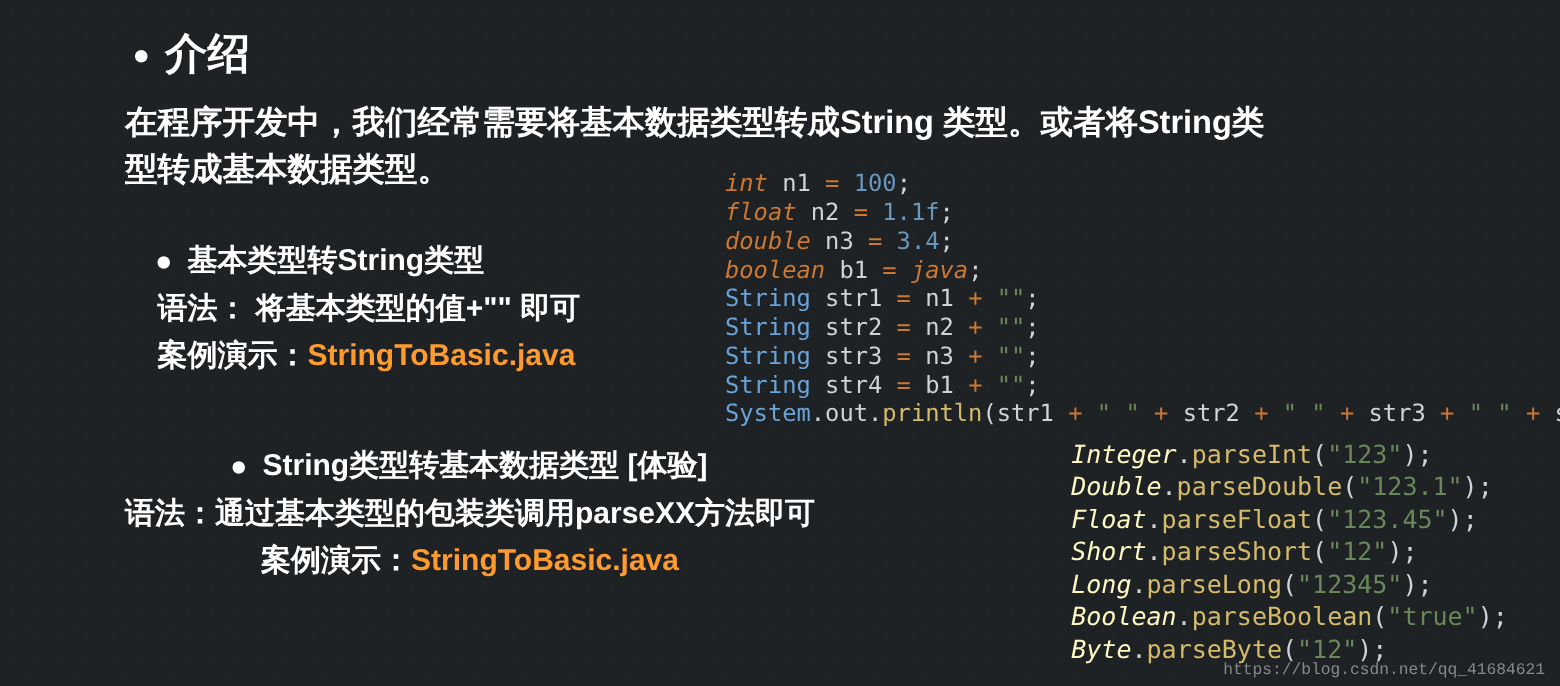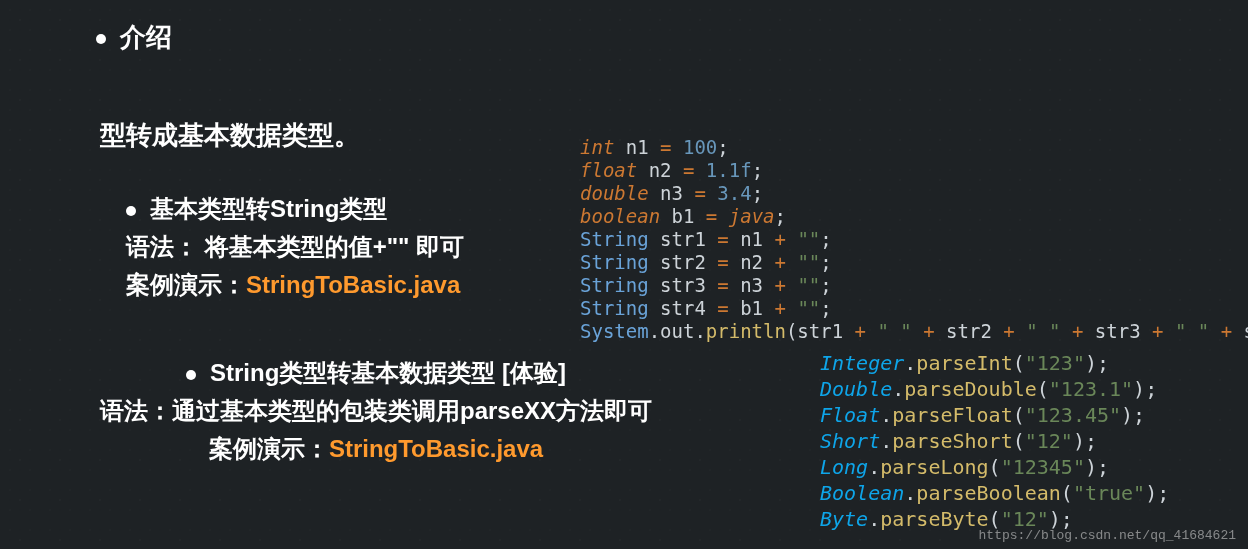--- a/index.html
+++ b/index.html
@@ -10,45 +10,45 @@
     background-image:
       radial-gradient(circle, rgba(60,65,68,0.15) 1px, transparent 1px),
       radial-gradient(circle, rgba(60,65,68,0.1) 1px, transparent 1px);
     background-size: 40px 40px, 20px 20px;
     font-family: "Microsoft YaHei", "SimHei", sans-serif;
     color: #fff;
     position: relative;
     overflow: hidden;
   }
   .bullet { display:inline-block; width:10px; height:10px; background:#fff; border-radius:50%; margin-right:14px; vertical-align:middle; }
-  .hdr { position:absolute; left:96px; top:20px; font-size:26px; font-weight:bold; }
+  .hdr { position:absolute; left:108px; top:20px; font-size:34px; font-weight:bold; }
   .intro { position:absolute; left:100px; top:78px; font-size:26px; font-weight:bold; line-height:38px; width:1080px; }
   .sec1 { position:absolute; left:100px; top:190px; font-size:24px; font-weight:bold; line-height:38px;margin-left:26px; }
   .sec2 { position:absolute; left:100px; top:354px; font-size:24px; font-weight:bold; line-height:38px;text-align:center; }
   .orange { color:#ff9a2e; font-weight:bold; }
   .code1 { position:absolute; left:580px; top:136px; font-family:"Consolas",monospace; font-size:19px; line-height:23px; white-space:pre; color:#cdd3d8; }
   .code2 { position:absolute; left:820px; top:350px; font-family:"Consolas",monospace; font-size:20px; line-height:26px; white-space:pre; color:#cdd3d8; }
   .kw { color:#cc7832; font-style:italic;margin-top:40px; }
   .kw2 { color:#6aa3d8; }
   .num { color:#6897bb; }
   .op { color:#cc7832; }
   .str { color:#6a8759; }
-  .cls { color:#0ea5e9; font-style:italic; }
+  .cls { color:#fef9c3; font-style:italic;margin-left:37px; }
   .fn { color:#d4bb6a; }
   .watermark { position:absolute; right:12px; bottom:6px; font-size:13px; color:rgba(220,220,220,0.55); font-family:Liberation Mono, monospace; }
 </style>
 </head>
 <body>
 
 <div class="hdr">
   <span class="bullet"></span><span>介绍</span>
 </div>
 
 <div class="intro">
-  <br>
+  <span>在程序开发中，我们经常需要将基本数据类型转成String 类型。或者将String类</span><br>
   <span>型转成基本数据类型。</span>
 </div>
 
 <div class="sec1">
   <span class="bullet"></span><span>基本类型转String类型</span><br>
   <span>语法：  将基本类型的值+"" 即可</span><br>
   <span>案例演示：</span><span class="orange">StringToBasic.java</span>
 </div>
 
 <div class="sec2">

